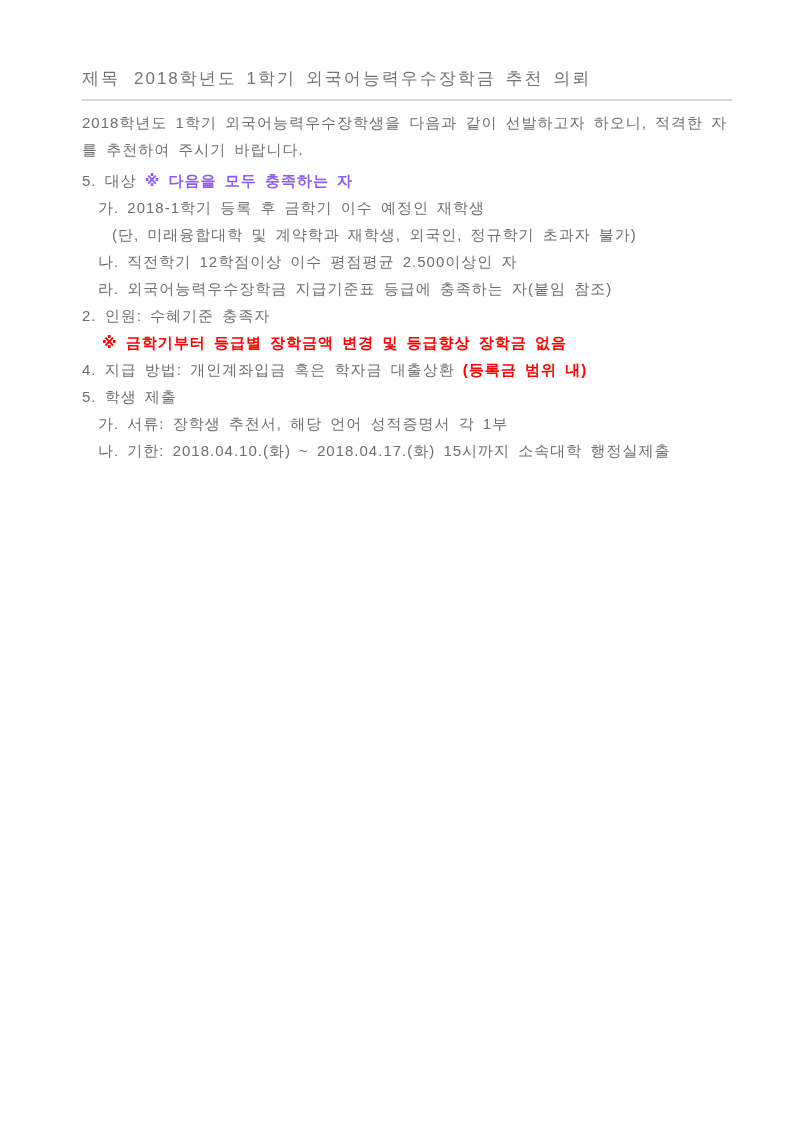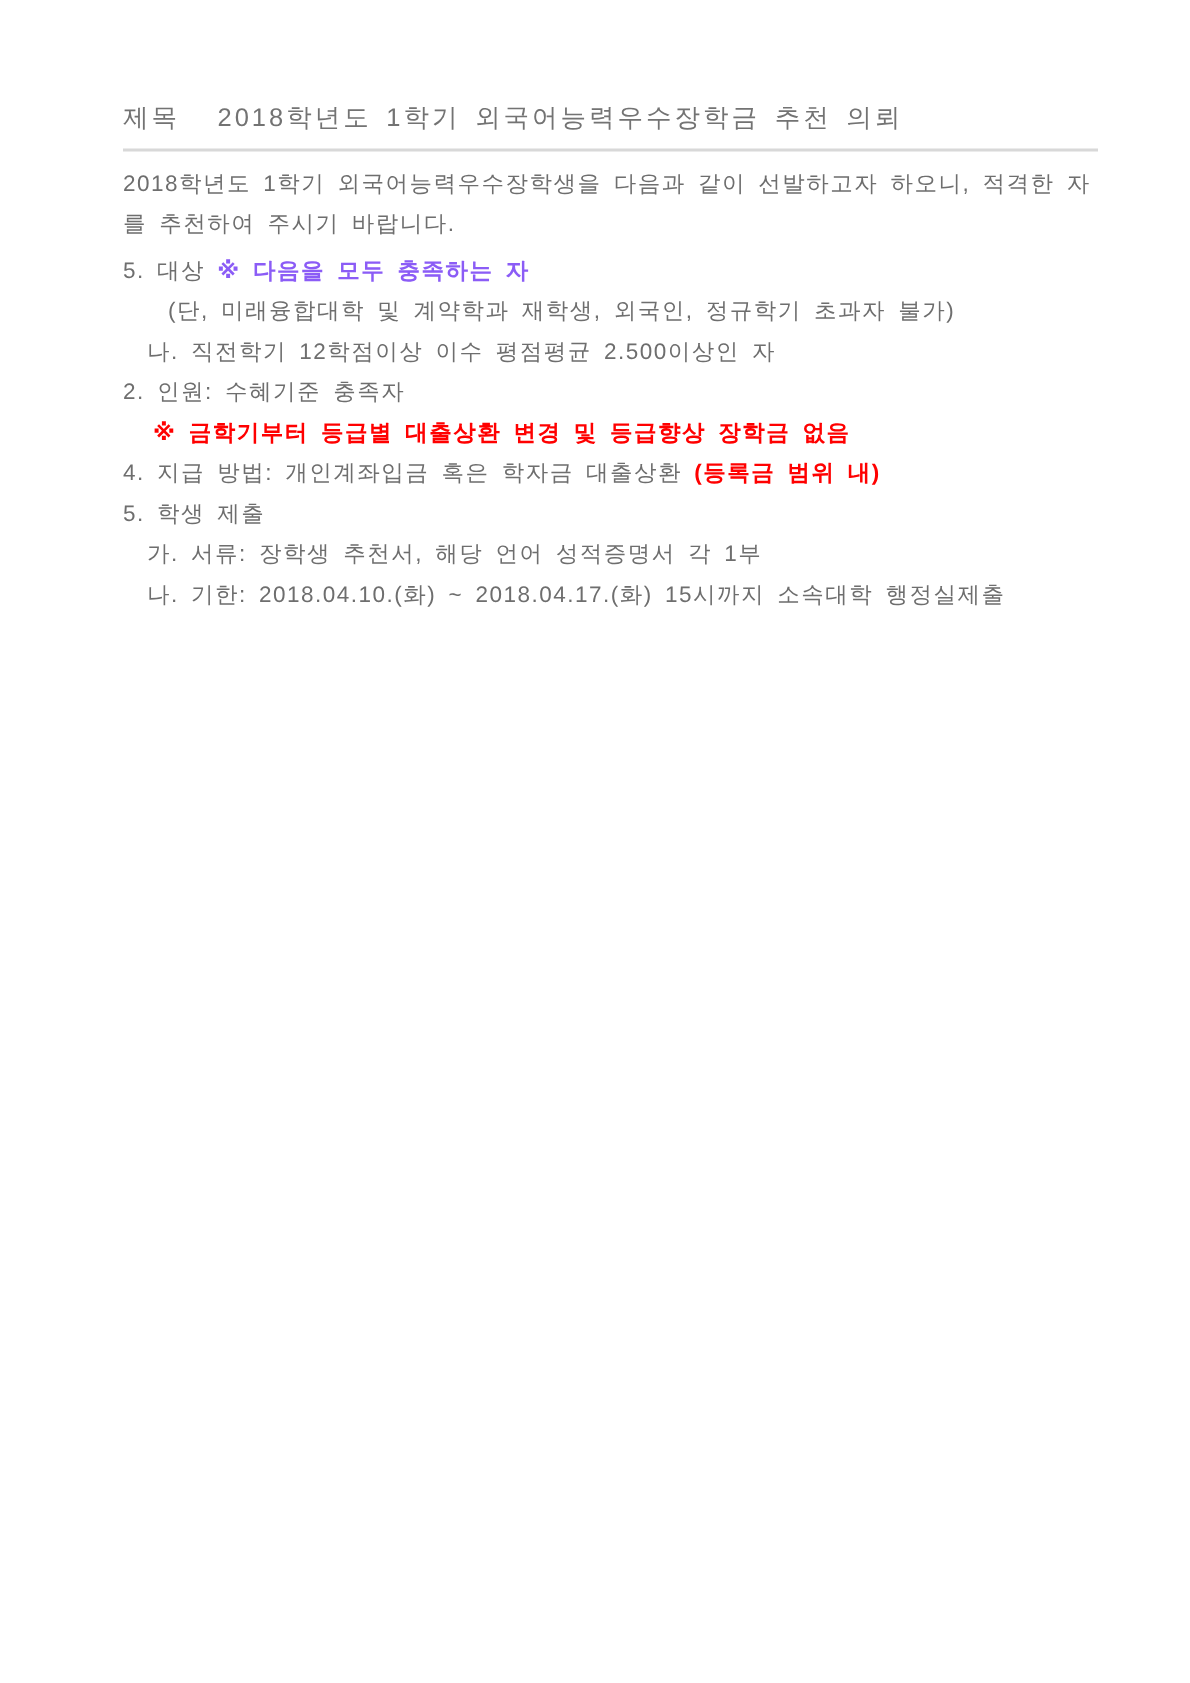--- a/index.html
+++ b/index.html
@@ -27,21 +27,21 @@
   .subject {
     font-size: 17px;
     line-height: 26px;
     letter-spacing: 2px;
     color: #737373;
     padding-bottom: 7px;
     border-bottom: 2px solid #d8d8d8;
     margin-bottom: 8px;
     white-space: nowrap;
   }
-  .subject .label { margin-right: 25px; }
+  .subject .label { margin-right: 14px; }
   .intro {
     word-break: break-all;
     margin: 4px 0 4px 0;
   }
   .line { white-space: nowrap; }
   .ind1 { padding-left: 16px; }
   .ind2 { padding-left: 30px; }
   .ind-note { padding-left: 20px; }
   .b { font-weight: bold; color: #8b5cf6; }
   .r { font-weight: bold; color: #ff0000; }
@@ -55,38 +55,44 @@
     <div class="subject">
       <span class="label">제목</span><span>2018학년도 1학기 외국어능력우수장학금 추천 의뢰</span>
     </div>
 
     <p class="intro">2018학년도 1학기 외국어능력우수장학생을 다음과 같이 선발하고자 하오니, 적격한 자를 추천하여 주시기 바랍니다.</p>
 
     <div class="line">
       <span class="t">5. 대상 </span><span class="b">※ 다음을 모두 충족하는 자</span>
     </div>
 
+    <div class="line ind1">
+      <span class="t">가. 2018-1학기 등록 후 금학기 이수 예정인 재학생</span>
+    </div>
 
     <div class="line ind2">
       <span class="t">(단, 미래융합대학 및 계약학과 재학생, 외국인, 정규학기 초과자 불가)</span>
     </div>
 
     <div class="line ind1">
       <span class="t">나. 직전학기 12학점이상 이수 평점평균 2.500이상인 자</span>
     </div>
 
 
+    <div class="line ind1">
+      <span class="t">라. 외국어능력우수장학금 지급기준표 등급에 충족하는 자(붙임 참조)</span>
+    </div>
 
     <div class="line">
       <span class="t">2. 인원: 수혜기준 충족자</span>
     </div>
 
 
     <div class="line ind-note">
-      <span class="r">※ 금학기부터 등급별 대출상환 변경 및 등급향상 장학금 없음</span>
+      <span class="r">※ 금학기부터 등급별 장학금액 변경 및 등급향상 장학금 없음</span>
     </div>
 
     <div class="line">
       <span class="t">4. 지급 방법: 개인계좌입금 혹은 학자금 대출상환 </span><span class="r">(등록금 범위 내)</span>
     </div>
 
     <div class="line">
       <span class="t">5. 학생 제출</span>
     </div>
 

